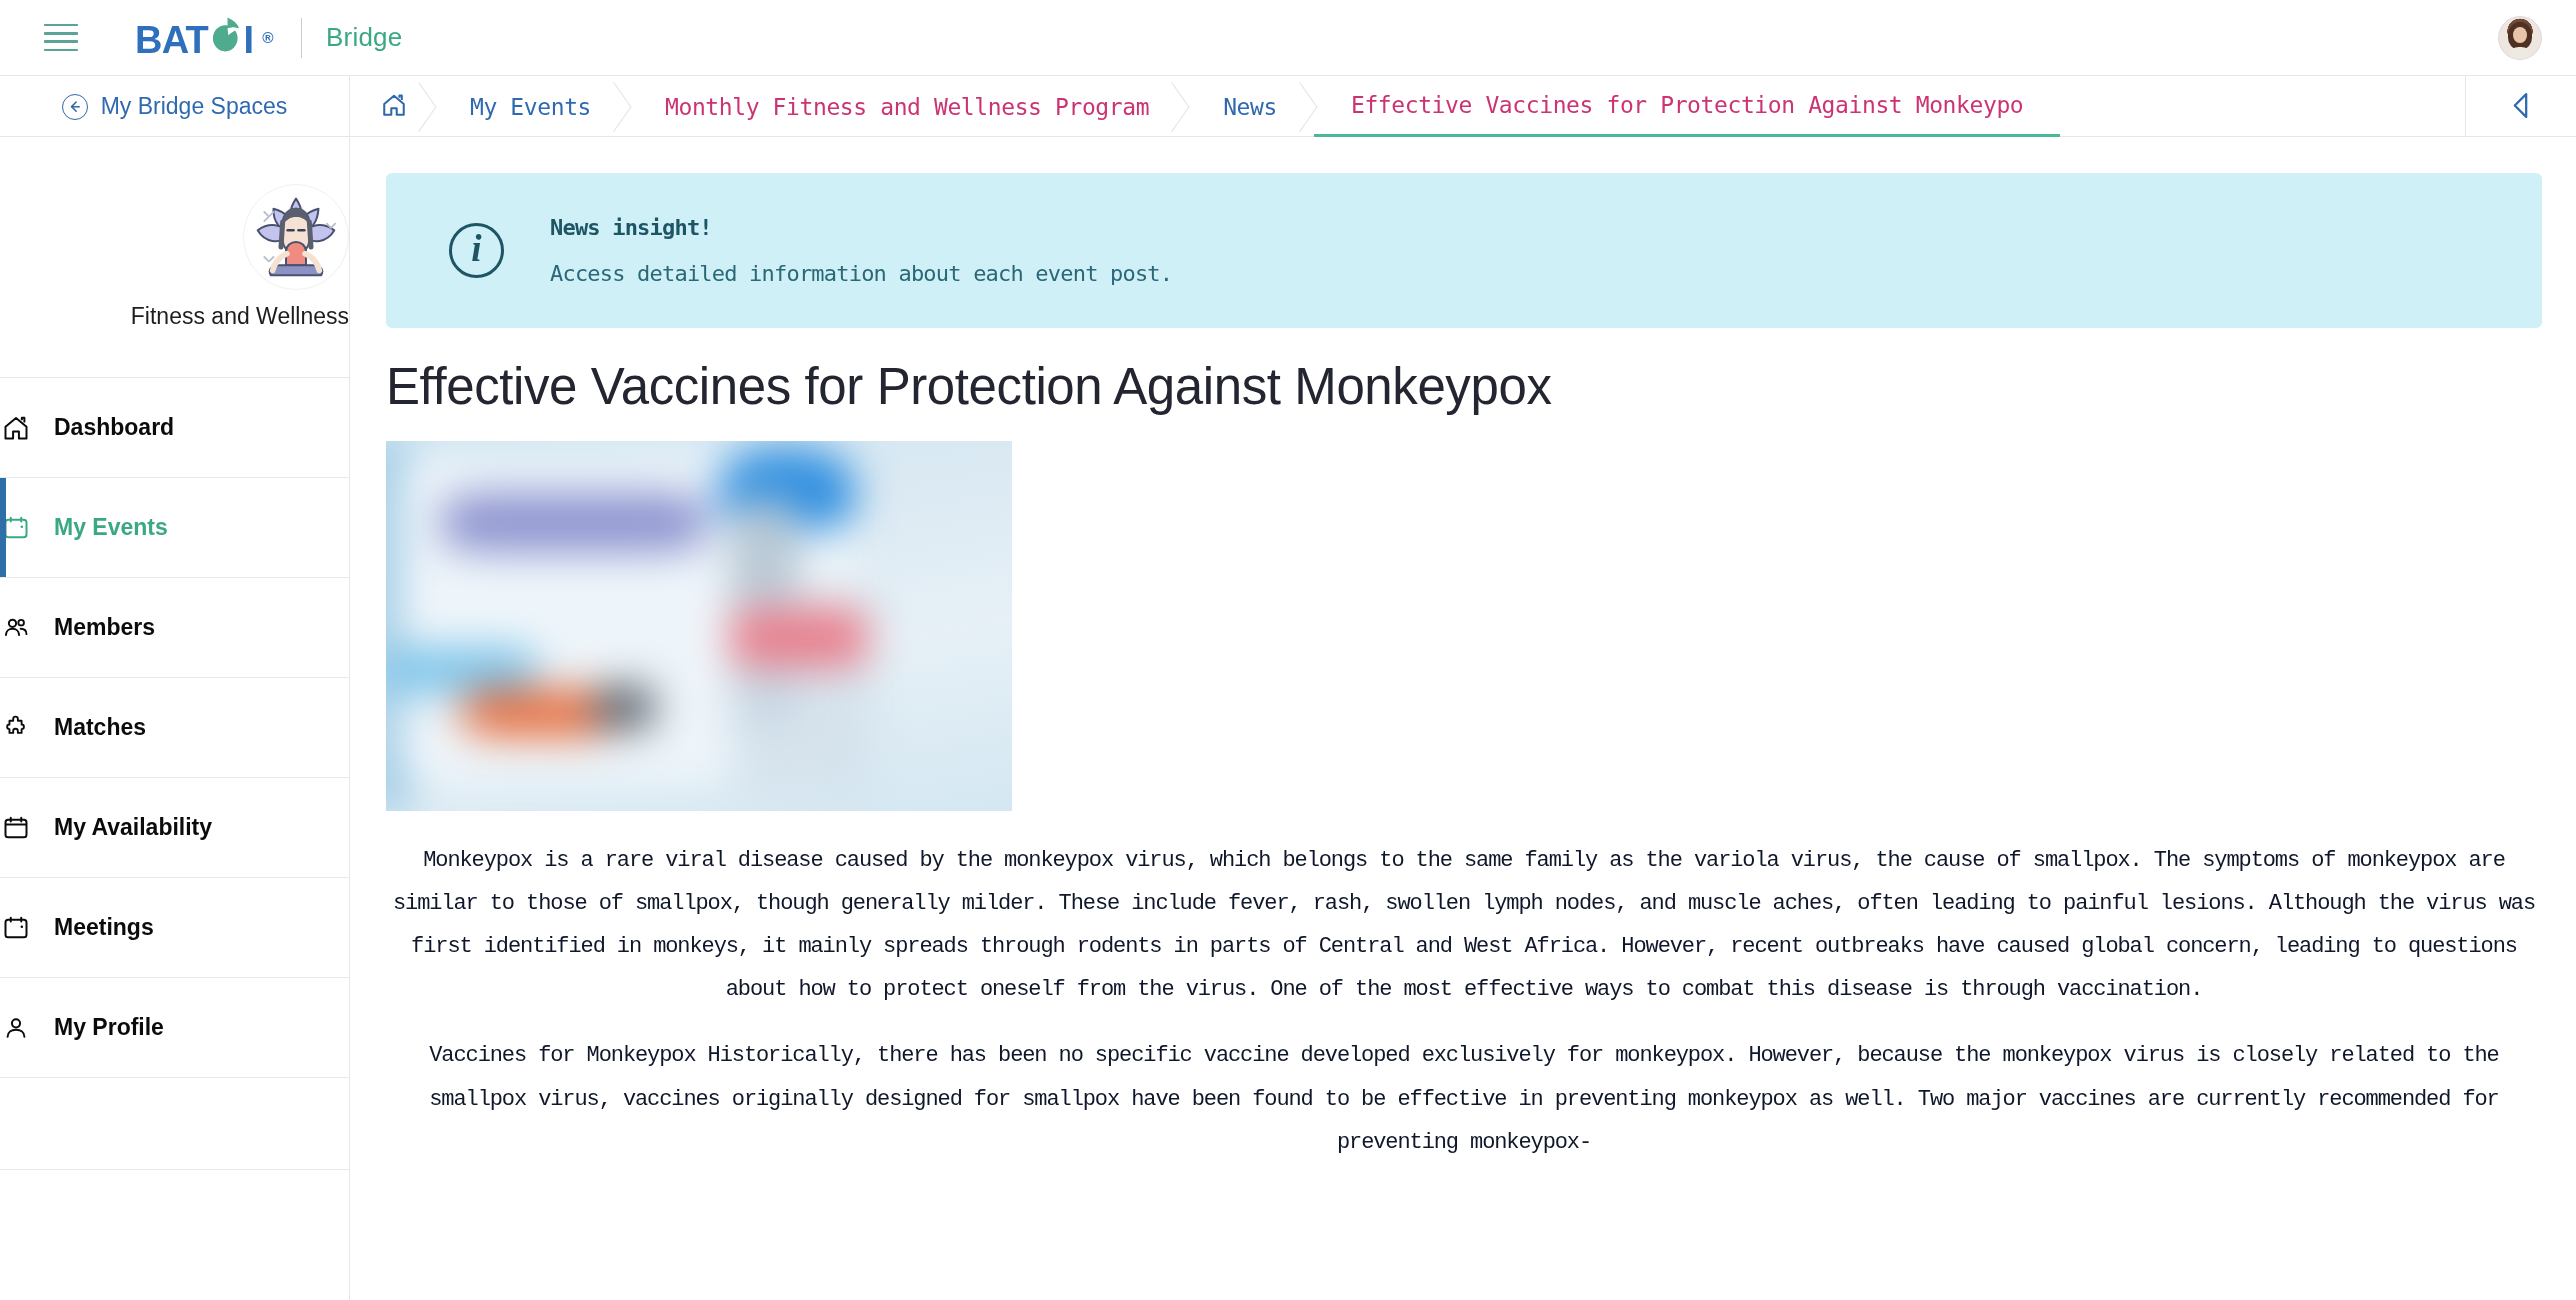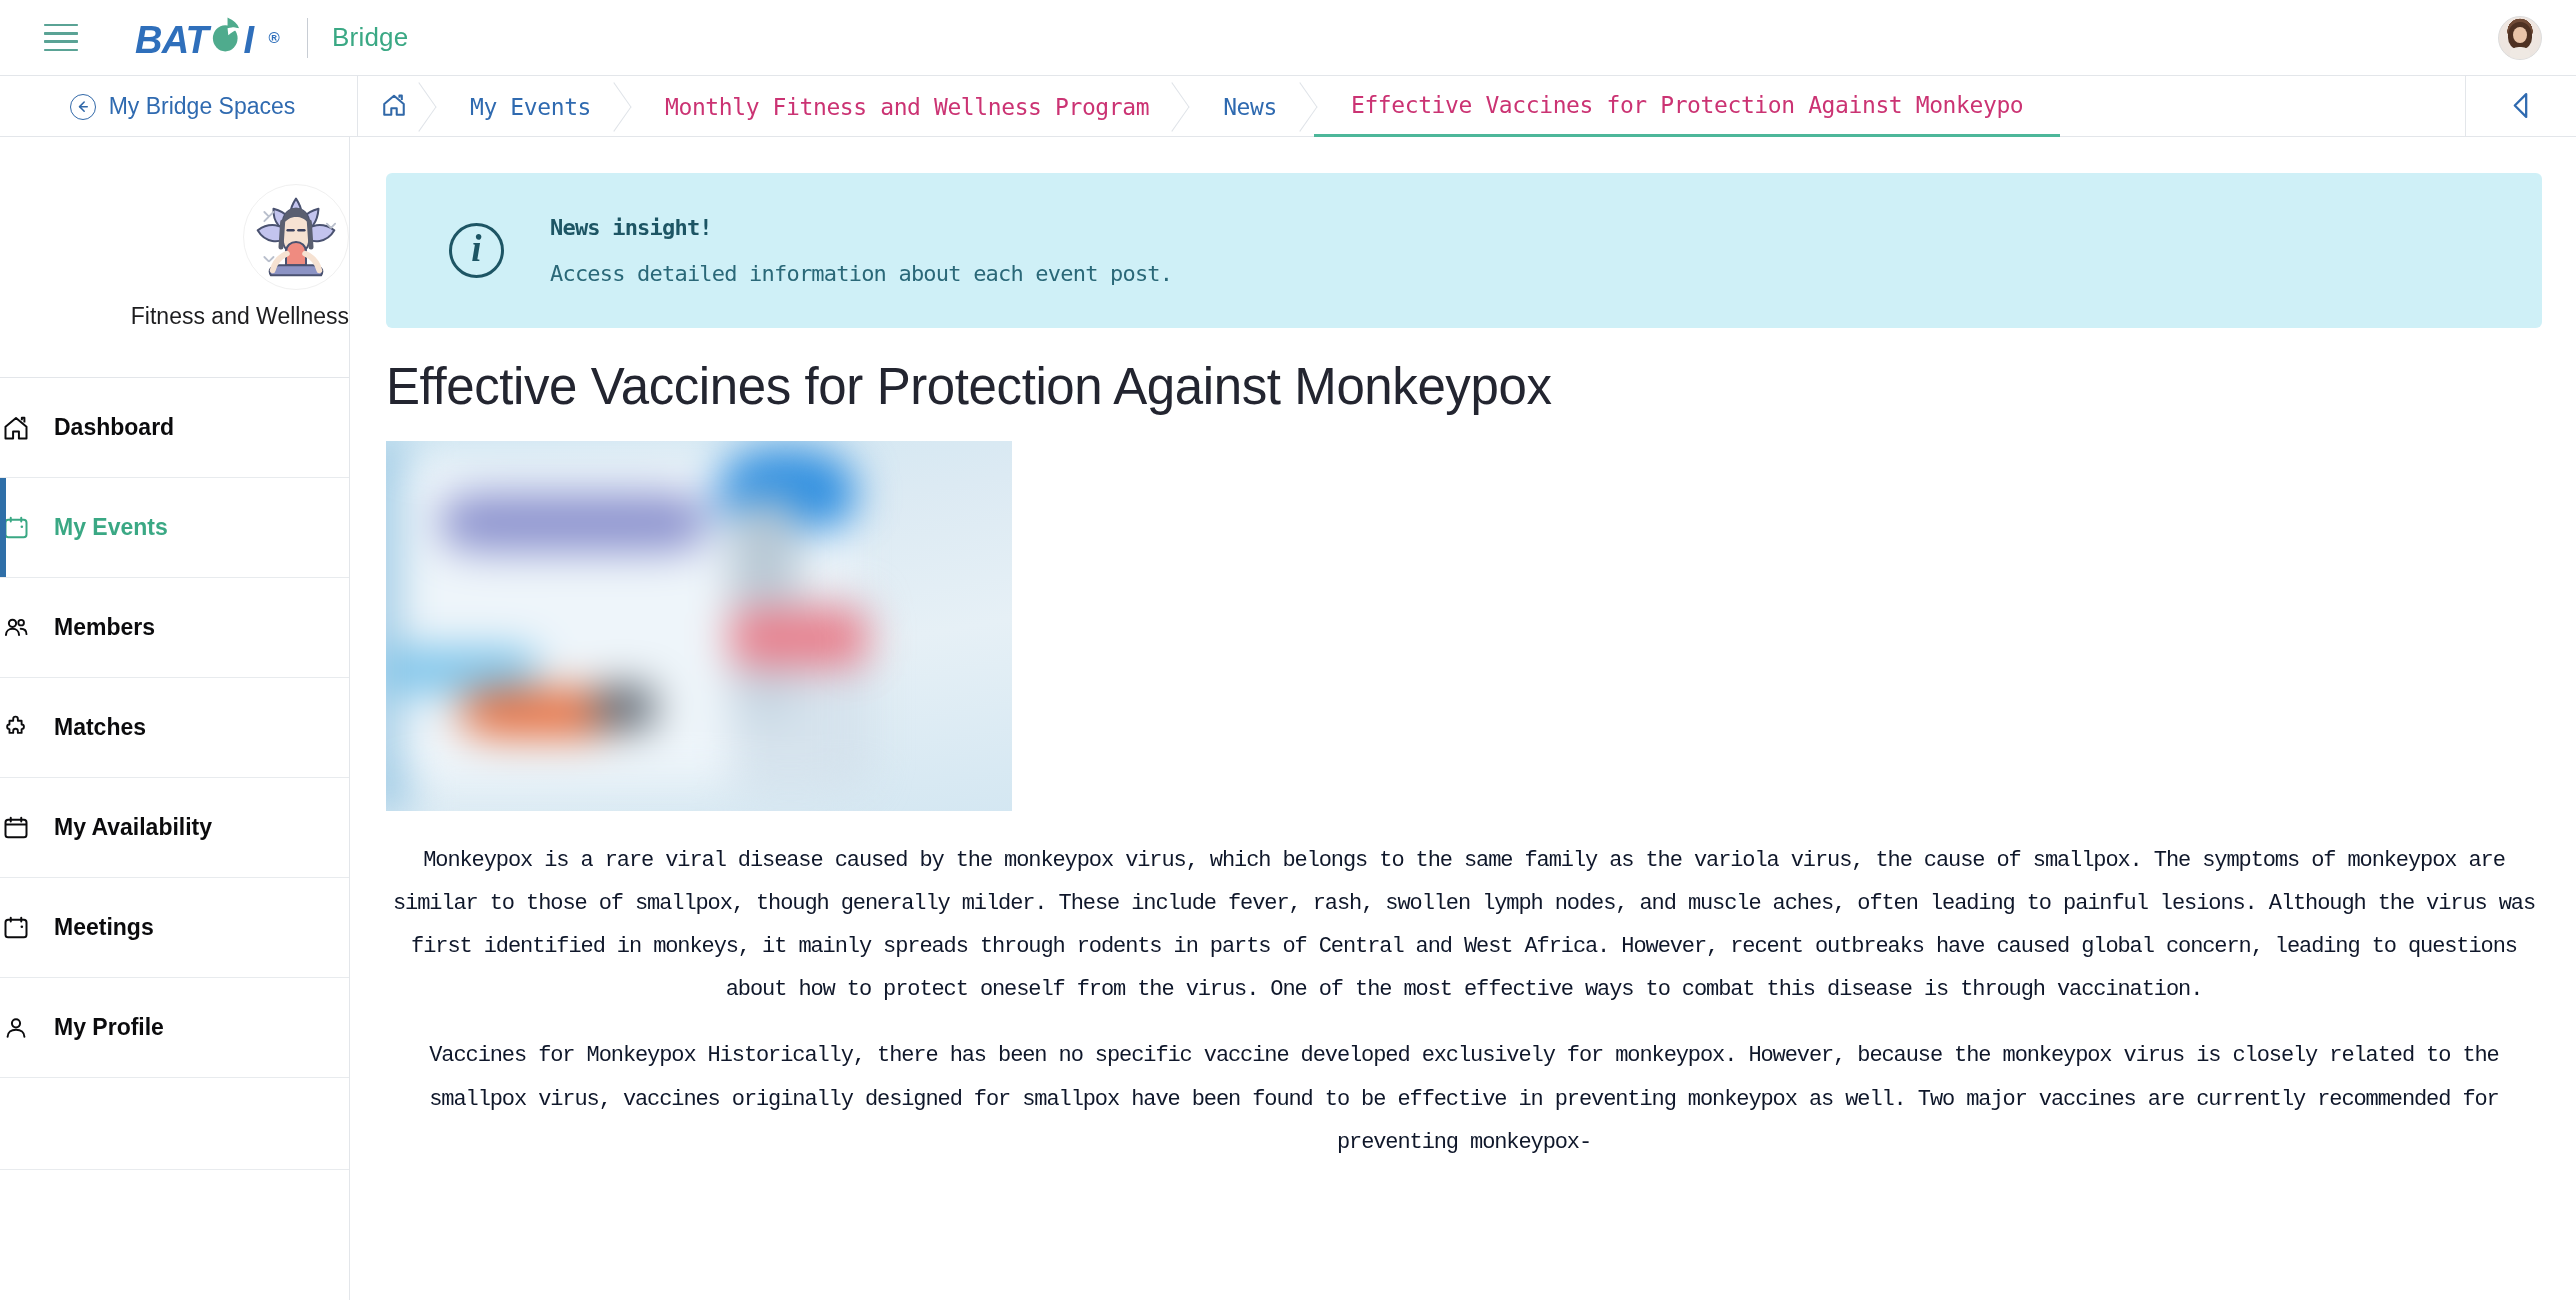--- a/index.html
+++ b/index.html
@@ -18,23 +18,23 @@
     display: flex; align-items: center;
   }
   .hamburger {
     margin-left: 44px; width: 34px; height: 28px;
     display: flex; flex-direction: column; justify-content: center; gap: 5.4px;
     cursor: pointer;
   }
   .hamburger span { display: block; height: 3.1px; background: #5aa395; border-radius: 0.8px; }
 
   .brand-logo {
-    margin-left: 57px; display: flex; align-items: center; gap: 15px;
+    margin-left: 57px; display: flex; align-items: center; gap: 9px;
     font-weight: bold; font-size: 38px; letter-spacing: -0.8px;
-    color: #2f6fbb; line-height: 1; font-style: italic;
+    color: #2f6fbb; line-height: 1;
   }
   .brand-logo .reg { font-size: 15.3px; vertical-align: super; color: #2f6fbb; }
   .leaf {
     display: inline-block; width: 34px; height: 37px; position: relative; margin: 0 0.8px;
   }
   .leaf svg { position: absolute; left: 0; top: 0; }
 
   .brand-sep {
     width: 0.8px; height: 40px; background: #c8cdd4; margin: 0 24.5px 0 28px;
   }
@@ -58,21 +58,21 @@
     position: absolute; left: 26%; top: 72%; width: 48%; height: 34%;
     background: #efe9e3; border-radius: 44% 44% 0 0;
   }
 
   
   .secondbar {
     position: absolute; left: 0; top: 76px; width: 2576px; height: 61px;
     background: #ffffff; border-bottom: 0.8px solid #e3e6ea;
   }
   .bridge-spaces {
-    position: absolute; left: 8px; top: 0; width: 350px; height: 61px;
+    position: absolute; left: 0; top: 0; width: 350px; height: 61px;
     display: flex; align-items: center; justify-content: center; gap: 13px;
     border-right: 0.8px solid #e3e6ea; cursor: pointer;
   }
   .bs-circle {
     width: 26px; height: 26px; border: 1.5px solid #3168a8; border-radius: 50%;
     display: flex; align-items: center; justify-content: center;
   }
   .bs-label { font-size: 23px; color: #2f6ab0; }
 
   .crumbs {

